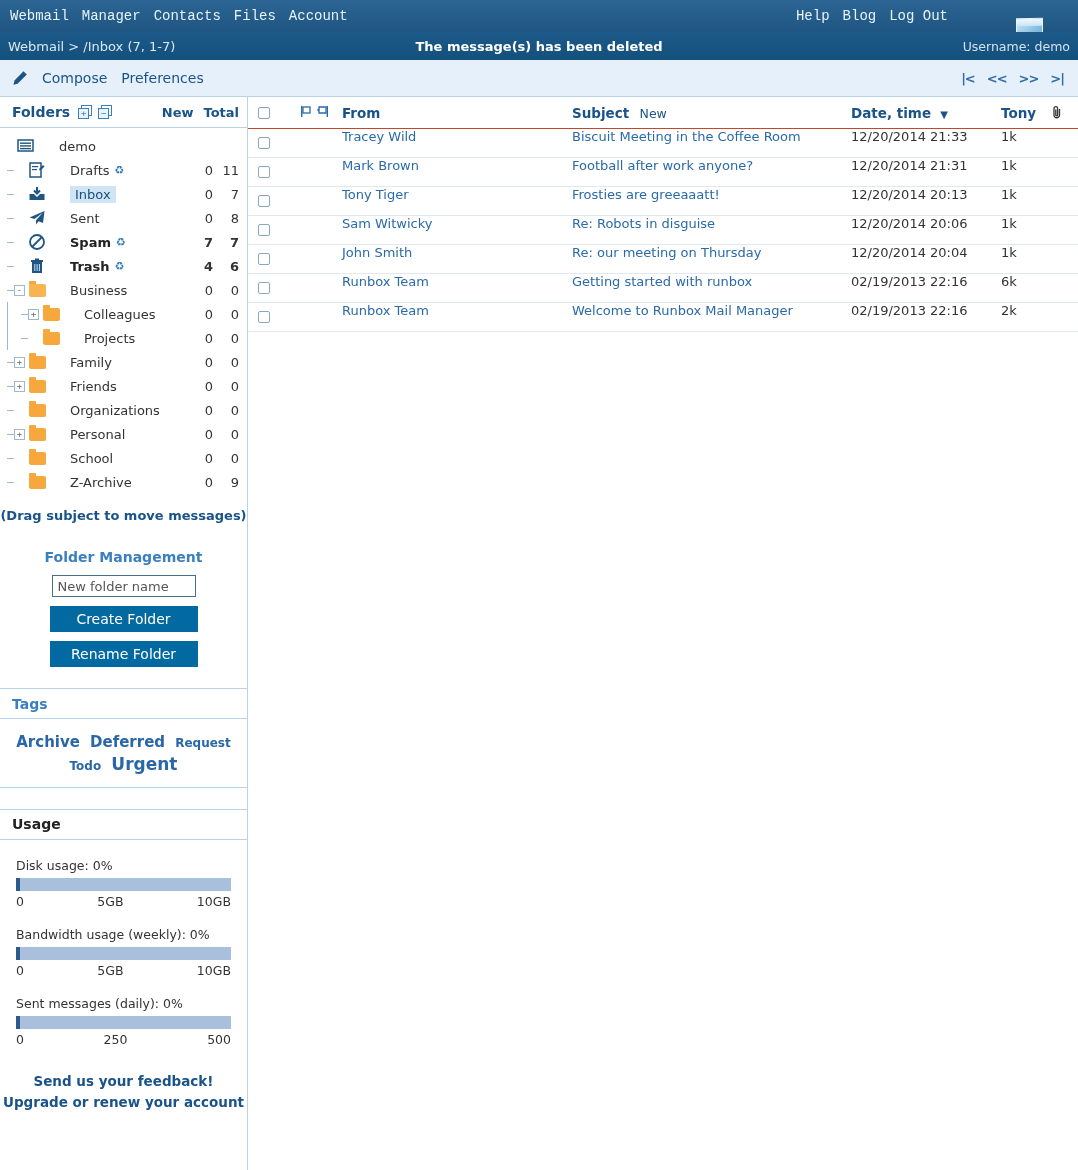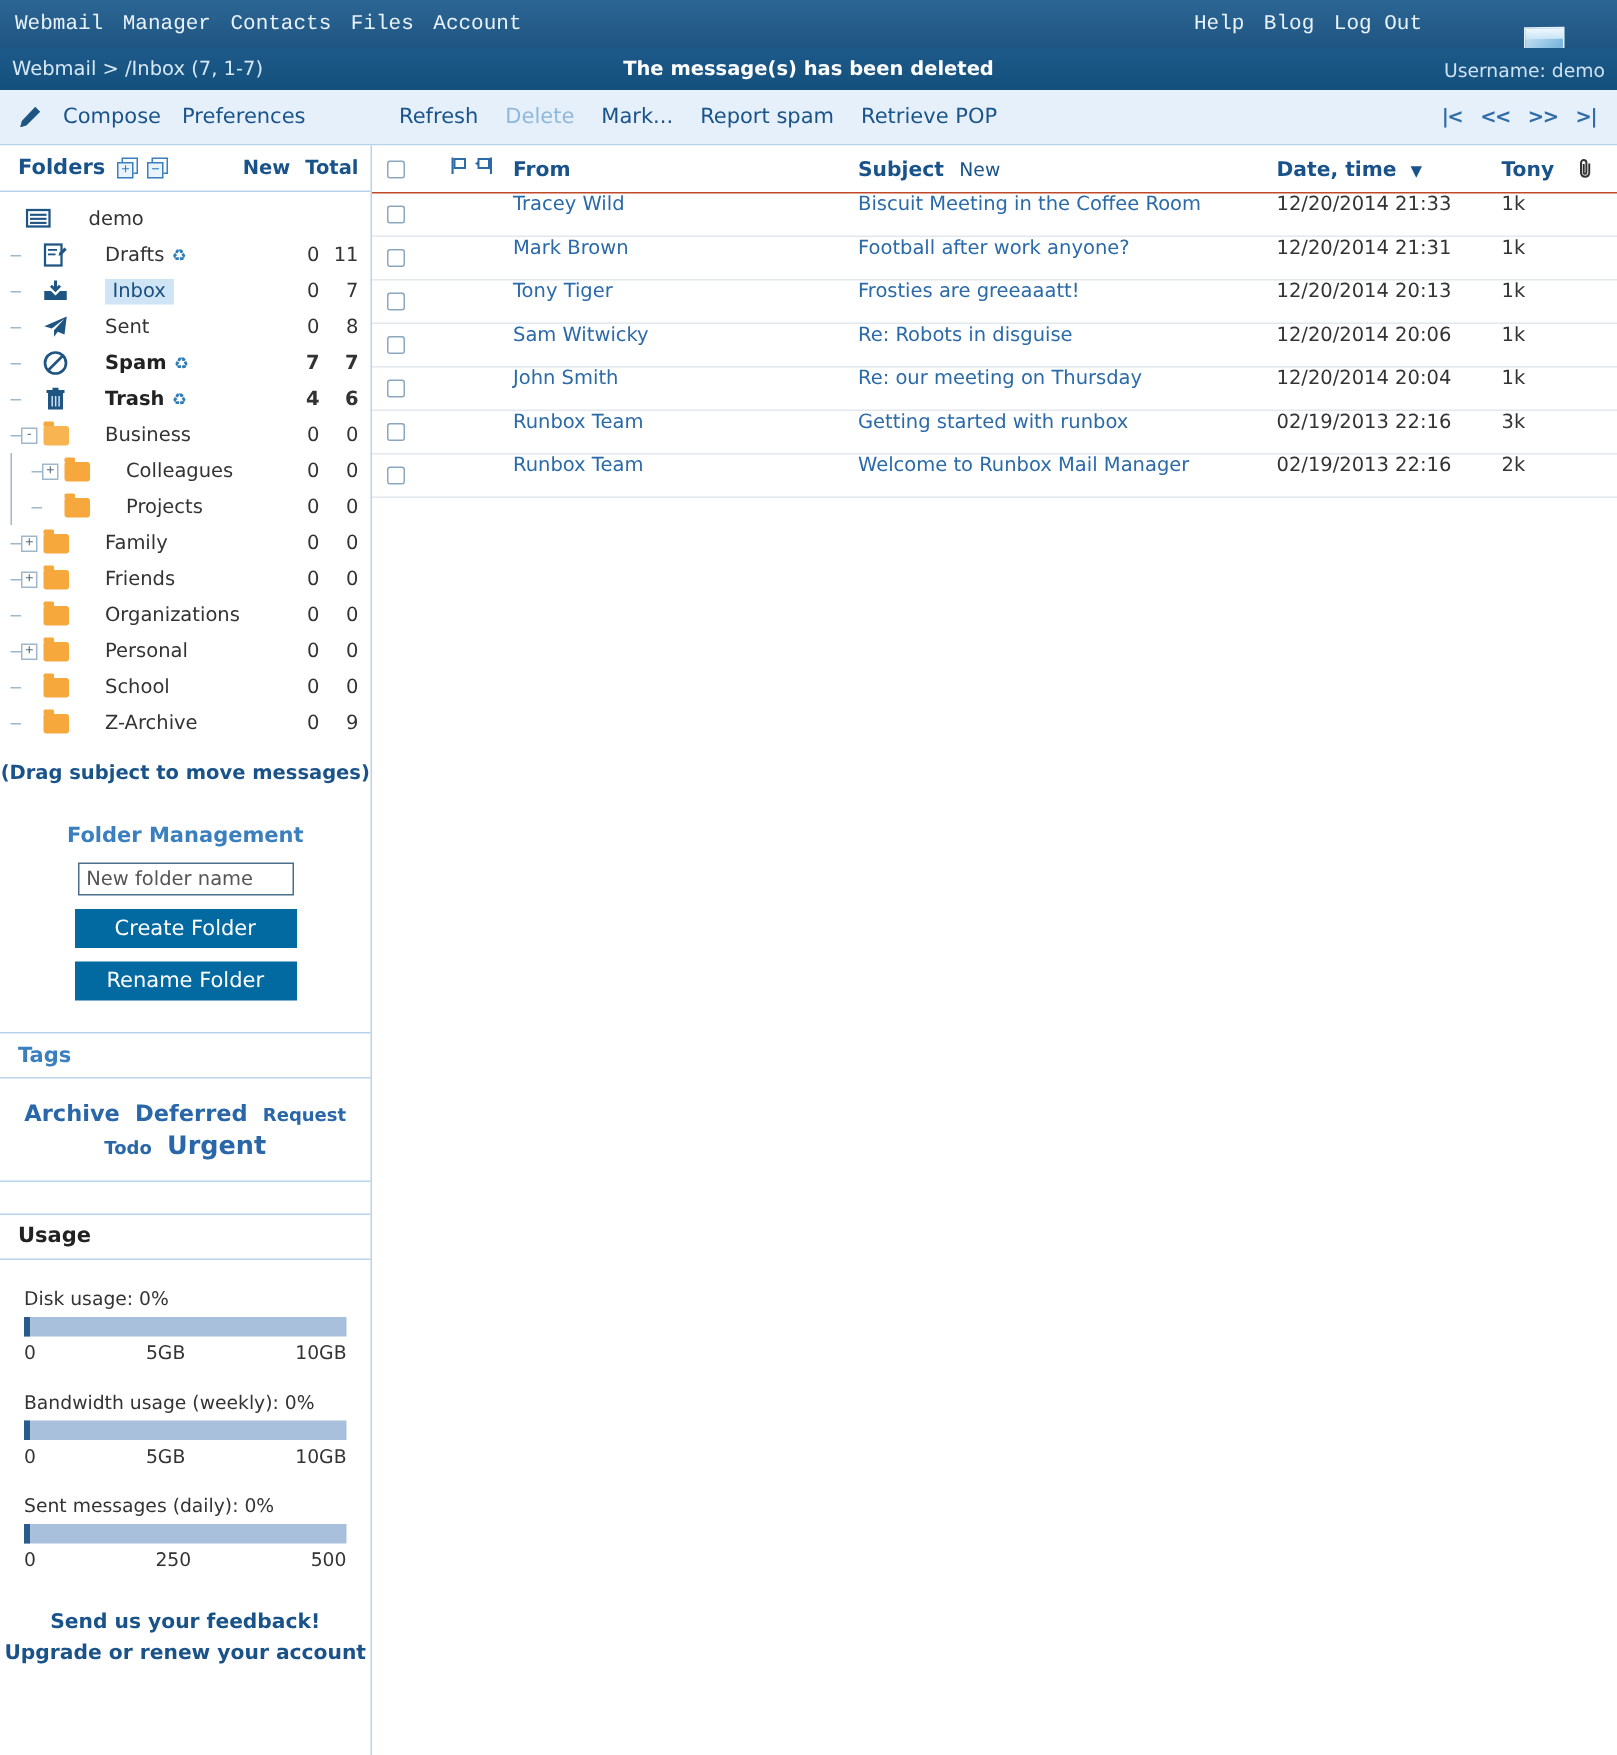--- a/index.html
+++ b/index.html
@@ -249,27 +249,20 @@
 <div class="toolbar">
   <div class="tb-left">
     <span class="pencil-icon">
       <svg width="16" height="16" viewBox="0 0 16 16">
           <path d="M11.5 1.2 L14.8 4.5 L5.6 13.7 L1.6 14.6 L2.5 10.6 Z" fill="#1f5582"></path>
           <path d="M1.6 14.6 L2.2 12.2 L4 14 Z" fill="#1f5582"></path>
         </svg>
     </span>
     <a class="tb-link" href="#">Compose</a>
     <a class="tb-link" href="#">Preferences</a>
-  </div>
-  <div class="tb-mid">
-    <a class="tb-link" href="#">Refresh</a>
-    <a class="tb-link disabled" href="#">Delete</a>
-    <a class="tb-link" href="#">Mark...</a>
-    <a class="tb-link" href="#">Report spam</a>
-    <a class="tb-link" href="#">Retrieve POP</a>
   </div>
   <div class="tb-right">
     <a class="pager" href="#">|&lt;</a>
     <a class="pager" href="#">&lt;&lt;</a>
     <a class="pager" href="#">&gt;&gt;</a>
     <a class="pager" href="#">&gt;|</a>
   </div>
 </div>
 
 <div class="main">
@@ -632,21 +625,21 @@
           <span class="col-att"></span>
         </div>
         <div class="msg-row">
           <span class="col-cb">
             <span class="cbox"></span>
           </span>
           <span class="col-flags"></span>
           <span class="col-from"><a href="#">Runbox Team</a></span>
           <span class="col-subj"><a href="#">Getting started with runbox</a></span>
           <span class="col-date date">02/19/2013 22:16</span>
-          <span class="col-size size">3k</span>
+          <span class="col-size size">6k</span>
           <span class="col-att"></span>
         </div>
         <div class="msg-row">
           <span class="col-cb">
             <span class="cbox"></span>
           </span>
           <span class="col-flags"></span>
           <span class="col-from"><a href="#">Runbox Team</a></span>
           <span class="col-subj"><a href="#">Welcome to Runbox Mail Manager</a></span>
           <span class="col-date date">02/19/2013 22:16</span>

